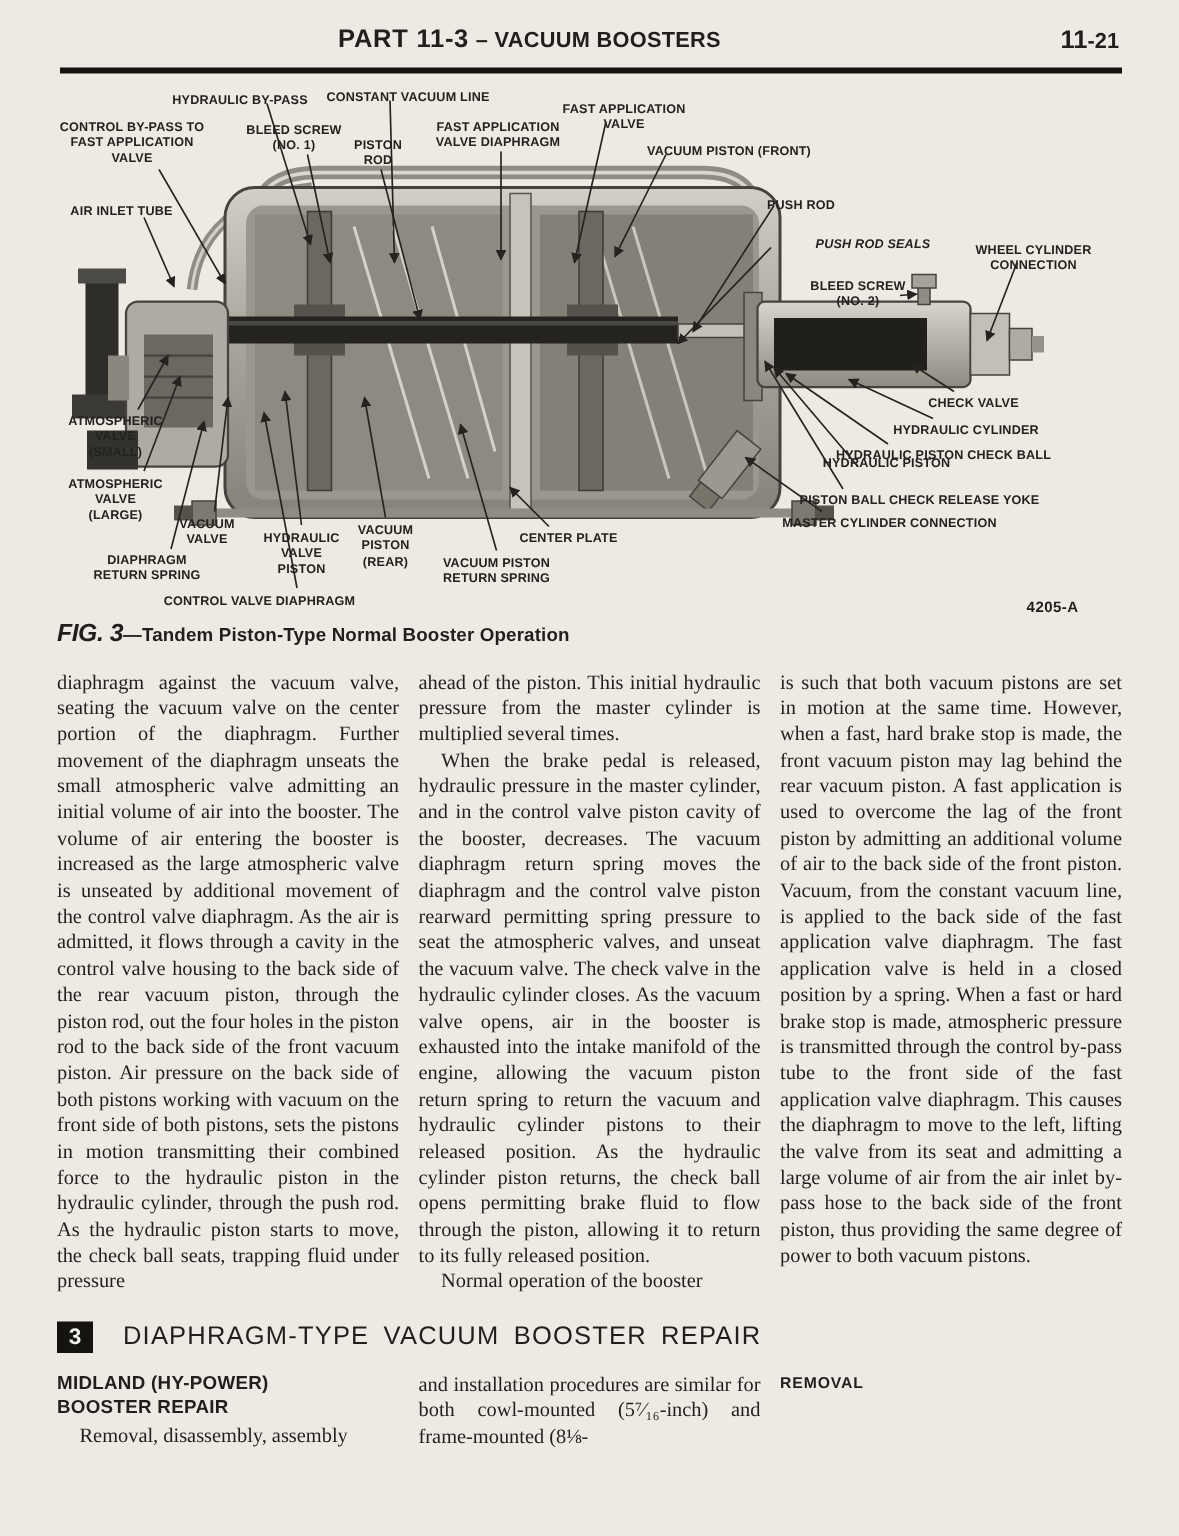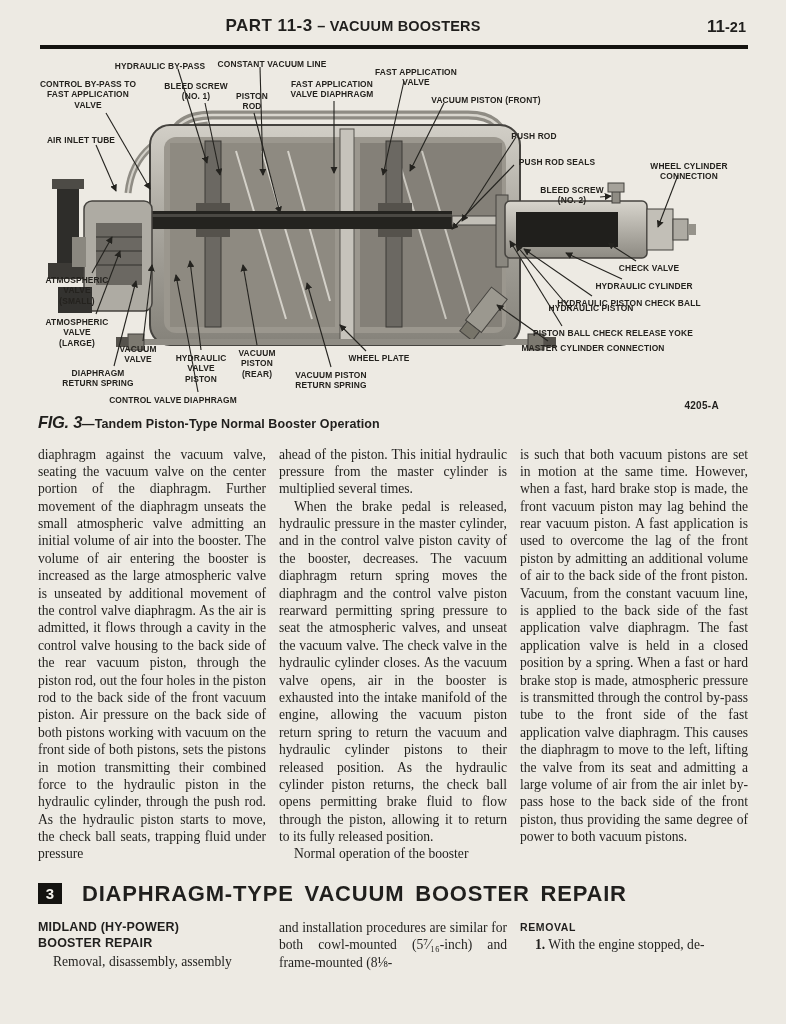--- a/index.html
+++ b/index.html
@@ -36,22 +36,22 @@
   .cols{display:flex;margin:14px 38px 0 38px;gap:13px;}
   .col{width:229px;font-size:13.6px;line-height:1.28;text-align:justify;}
   .col p{margin:0;}
   .col p.ind{text-indent:15px;}
   .article{min-height:392px;justify-content:space-between;}
   
   .sec-head{display:flex;align-items:center;margin:18px 0 0 38px;gap:20px;}
   .num-box{display:inline-block;background:#141310;color:#f4f2ec;
     font-family:"Liberation Sans", sans-serif;font-weight:bold;font-size:15px;
     width:24px;height:21px;line-height:21px;text-align:center;}
-  .sec-title{margin:0;font-family:"Liberation Sans", sans-serif;font-weight:bold;
-    font-size:22px;letter-spacing:.8px;word-spacing:4px;}
+  .sec-title{margin:0;font-family:"Liberation Sans", sans-serif;font-weight:normal;
+    font-size:17px;letter-spacing:.8px;word-spacing:4px;}
   .bottom{margin-top:12px;}
   .sub-h{margin:0 0 2px 0;font-family:Liberation Sans, sans-serif;font-weight:bold;
     font-size:12.5px;line-height:1.3;letter-spacing:.2px;white-space:pre-line;}
   .sub-h4{margin:2px 0;font-family:"Liberation Sans", sans-serif;font-weight:bold;
     font-size:10.5px;letter-spacing:.6px;}
   .step b{font-weight:bold;}
 </style>
 </head>
 <body>
 
@@ -182,21 +182,21 @@
 FAST APPLICATION
 VALVE</div>
         <div class="fig-label" style="left: 196px; top: 30px;">BLEED SCREW
 (NO. 1)</div>
         <div class="fig-label" style="left: 252px; top: 40px;">PISTON
 ROD</div>
         <div class="fig-label" style="left: 332px; top: 28px;">FAST APPLICATION
 VALVE DIAPHRAGM</div>
         <div class="fig-label" style="left: 486px; top: 44px;">VACUUM PISTON (FRONT)</div>
         <div class="fig-label" style="left: 534px; top: 80px;">PUSH ROD</div>
-        <div class="fig-label" style="left: 557px; top: 106px;">PUSH ROD SEALS</div>
+        <div class="fig-label" style="left: 582px; top: 106px; font-style: italic;">PUSH ROD SEALS</div>
         <div class="fig-label" style="left: 689px; top: 110px;">WHEEL CYLINDER
 CONNECTION</div>
         <div class="fig-label" style="left: 572px; top: 134px;">BLEED SCREW
 (NO. 2)</div>
         <div class="fig-label" style="left: 649px; top: 212px;">CHECK VALVE</div>
         <div class="fig-label" style="left: 644px; top: 230px;">HYDRAULIC CYLINDER</div>
         <div class="fig-label" style="left: 629px; top: 247px;">HYDRAULIC PISTON CHECK BALL</div>
         <div class="fig-label" style="left: 591px; top: 252px;">HYDRAULIC PISTON</div>
         <div class="fig-label" style="left: 613px; top: 277px;">PISTON BALL CHECK RELEASE YOKE</div>
         <div class="fig-label" style="left: 593px; top: 292px;">MASTER CYLINDER CONNECTION</div>
@@ -212,21 +212,21 @@
         <div class="fig-label" style="left: 98px; top: 317px;">DIAPHRAGM
 RETURN SPRING</div>
         <div class="fig-label" style="left: 201px; top: 302px;">HYDRAULIC
 VALVE
 PISTON</div>
         <div class="fig-label" style="left: 257px; top: 297px;">VACUUM
 PISTON
 (REAR)</div>
         <div class="fig-label" style="left: 331px; top: 319px;">VACUUM PISTON
 RETURN SPRING</div>
-        <div class="fig-label" style="left: 379px; top: 302px;">WHEEL PLATE</div>
+        <div class="fig-label" style="left: 379px; top: 302px;">CENTER PLATE</div>
         <div class="fig-label" style="left: 173px; top: 344px;">CONTROL VALVE DIAPHRAGM</div>
       </div>
     <div class="fig-code">4205-A</div>
   </div>
 
   <div class="caption">
     <span class="cap-no">FIG. 3</span><span class="cap-rest">—Tandem Piston-Type Normal Booster Operation</span>
   </div>
 
   <div class="cols article">
@@ -252,17 +252,16 @@
     <div class="col">
       <h3 class="sub-h">MIDLAND (HY-POWER)
 BOOSTER REPAIR</h3>
       <p class="ind">Removal, disassembly, assembly</p>
     </div>
     <div class="col">
       <p>and installation procedures are similar for both cowl-mounted (5⁷⁄₁₆-inch) and frame-mounted (8⅛-</p>
     </div>
     <div class="col">
       <h4 class="sub-h4">REMOVAL</h4>
-      <p class="step ind"><b>1.</b> <span>With the engine stopped, de-</span></p>
     </div>
   </div>
 
 </div>
 
 </body></html>

